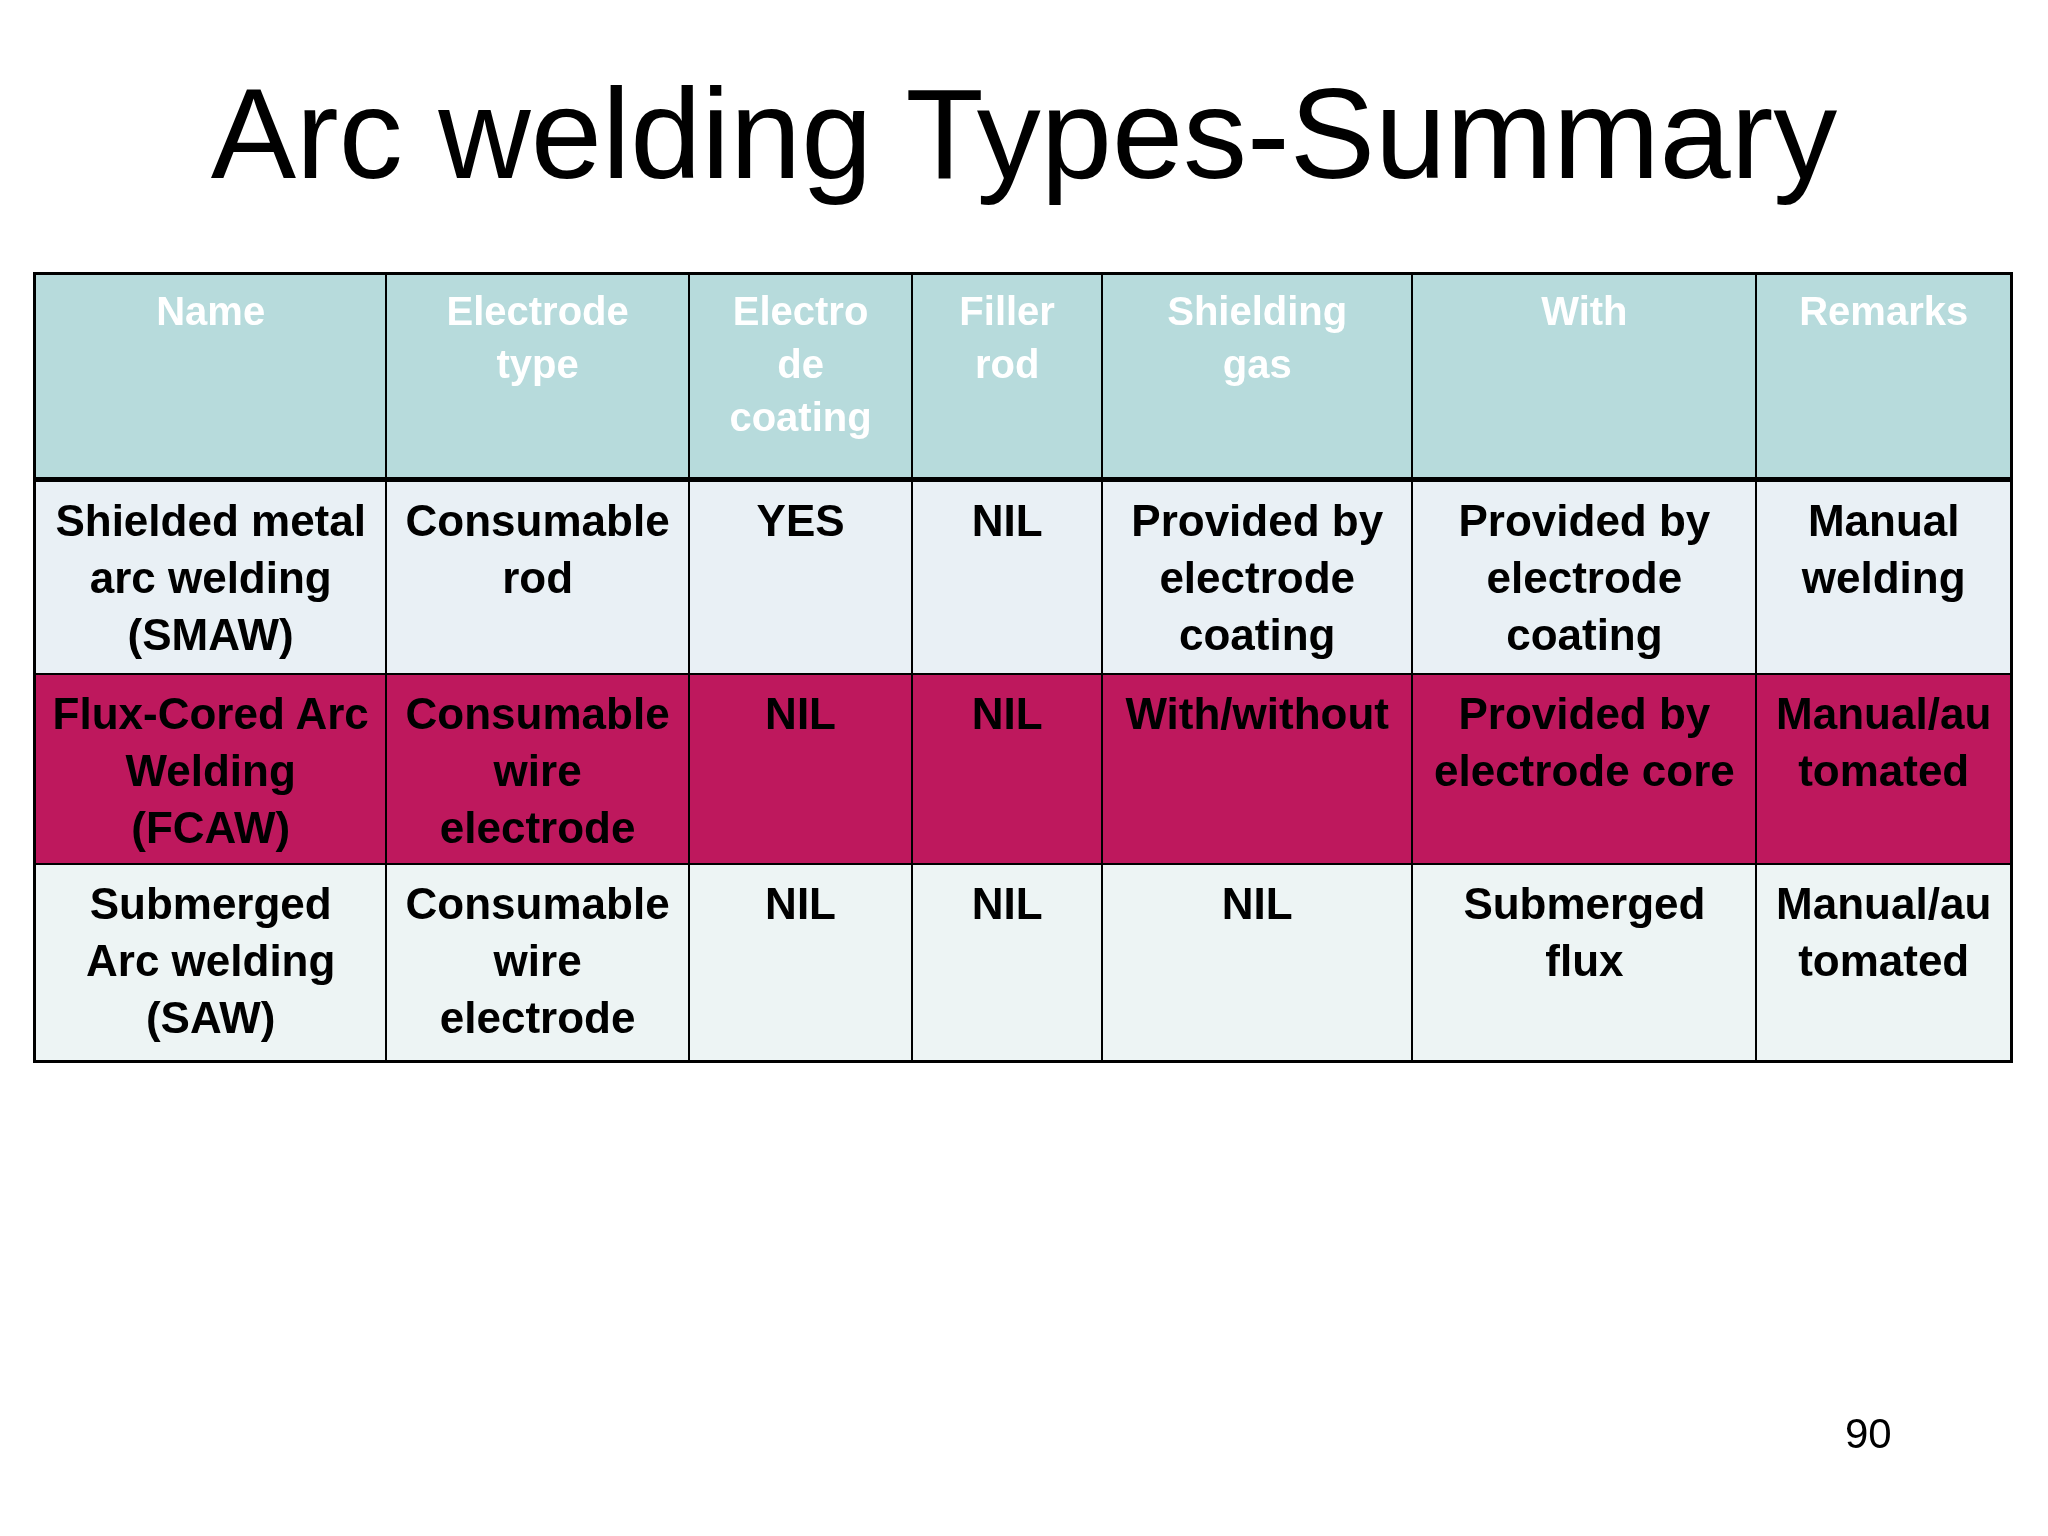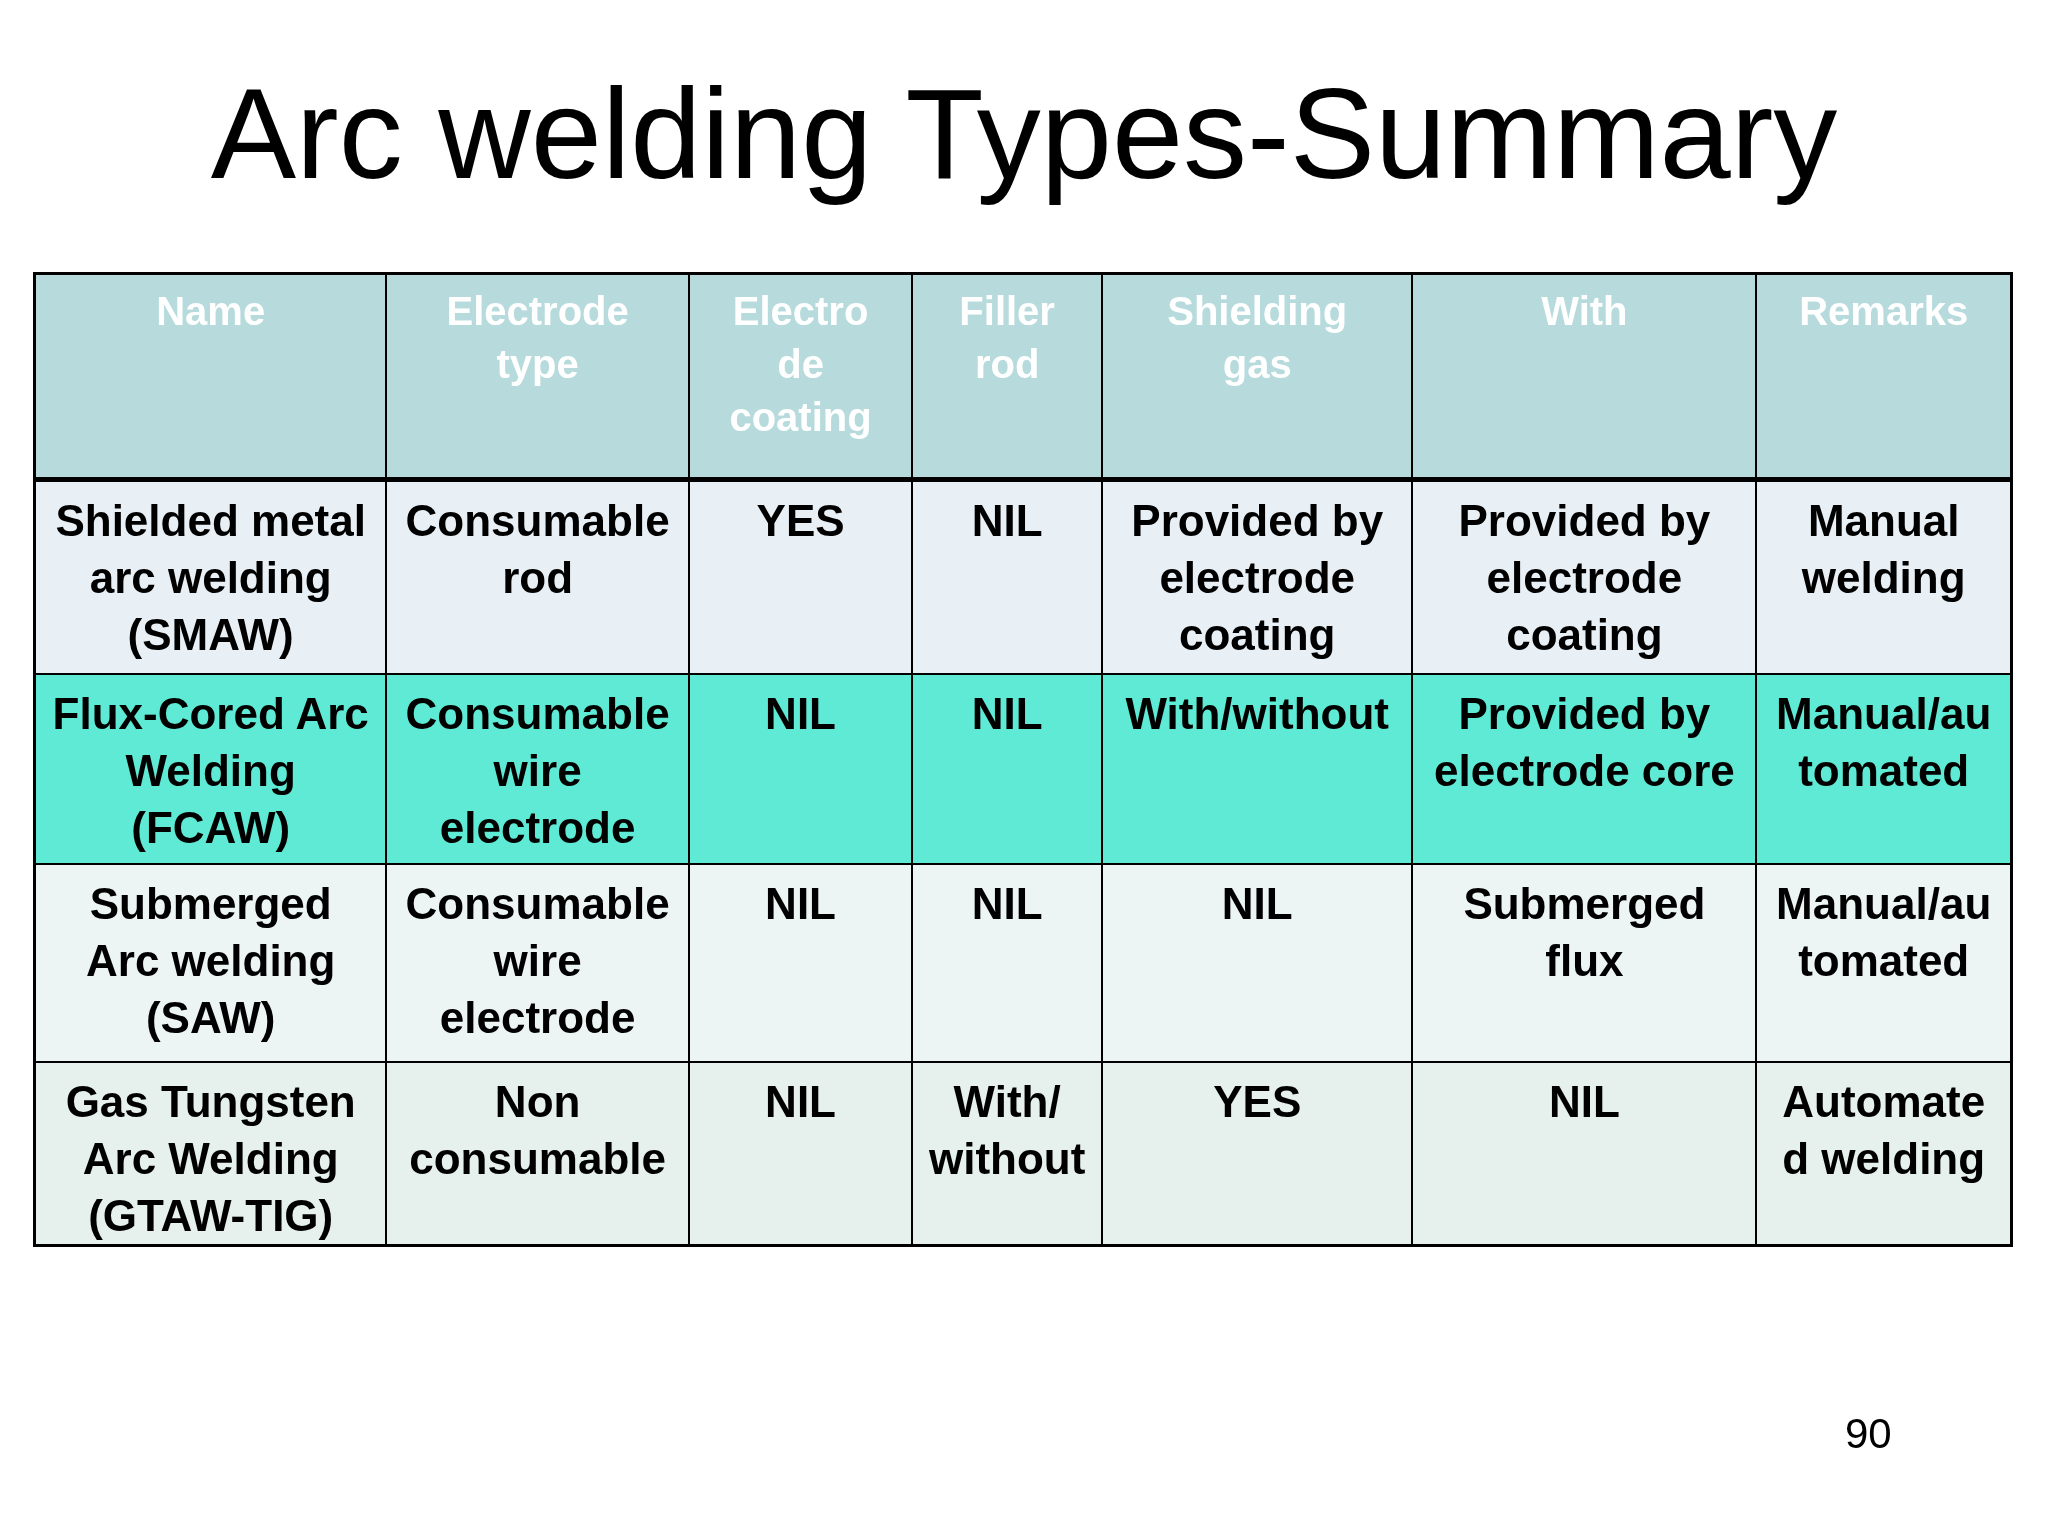--- a/index.html
+++ b/index.html
@@ -122,21 +122,21 @@
         <td>NIL</td>
         <td>Provided by
 electrode
 coating</td>
         <td>Provided by
 electrode
 coating</td>
         <td>Manual
 welding</td>
       </tr>
-      <tr style="background: #5eead4;">
+      <tr style="background: #be185d;">
         <td>Flux-Cored Arc
 Welding
 (FCAW)</td>
         <td>Consumable
 wire
 electrode</td>
         <td>NIL</td>
         <td>NIL</td>
         <td>With/without</td>
         <td>Provided by
@@ -151,30 +151,16 @@
         <td>Consumable
 wire
 electrode</td>
         <td>NIL</td>
         <td>NIL</td>
         <td>NIL</td>
         <td>Submerged flux</td>
         <td>Manual/au
 tomated</td>
       </tr>
-      <tr style="background: rgb(230, 240, 237);">
-        <td>Gas Tungsten
-Arc Welding
-(GTAW-TIG)</td>
-        <td>Non
-consumable</td>
-        <td>NIL</td>
-        <td>With/
-without</td>
-        <td>YES</td>
-        <td>NIL</td>
-        <td>Automate
-d welding</td>
-      </tr>
     </tbody>
   </table>
 
 </div>
 
 </body></html>

